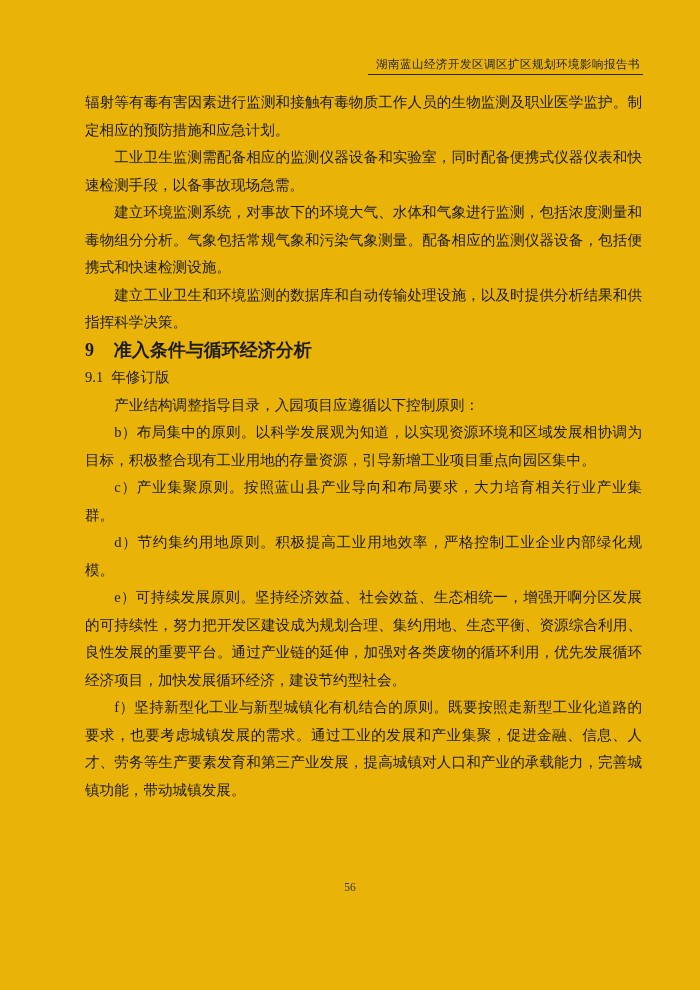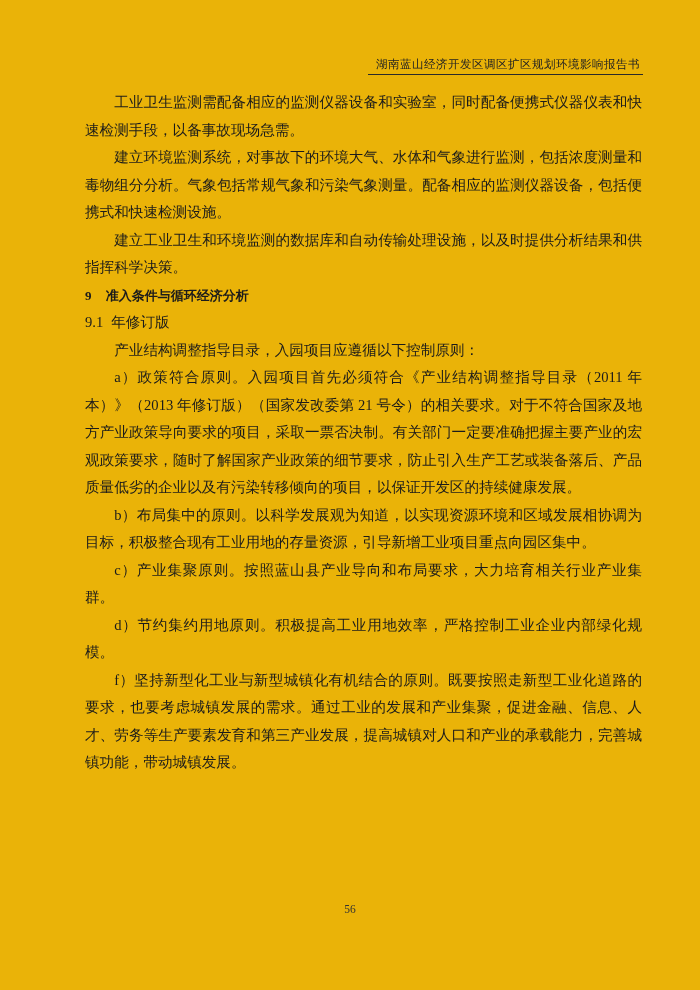--- a/index.html
+++ b/index.html
@@ -42,81 +42,82 @@
     line-height: 27.5px;
     text-align: justify;
     color: #1b1b1b;
   }
 
   .document-body p { margin: 0; }
   p.para-indent { text-indent: 2em; }
   p.para-continued { text-indent: 0; }
 
   .section-heading {
-    font-size: 13px;
+    font-size: 18px;
     font-weight: 700;
     line-height: 27.5px;
     text-align: left;
   }
   .section-heading .section-number { margin-right: 1.1em; }
 
   .subsection-heading {
     font-size: 14.6px;
     font-weight: 400;
     line-height: 27.5px;
     text-align: left;
   }
   .subsection-heading .section-number { margin-right: 0.55em; font-family: Liberation Serif, serif; }
 
   .page-footer {
     position: absolute;
-    top: 903px;
+    top: 881px;
     left: 0;
     width: 100%;
     text-align: center;
     font-size: 11.5px;
     color: #333;
   }
 </style>
 </head>
 <body>
 
 <div class="page">
 
   <div class="page-header">
     <span class="header-title">湖南蓝山经济开发区调区扩区规划环境影响报告书</span>
   </div>
 
   <div class="document-body">
 
+    <p class="para-continued">辐射等有毒有害因素进行监测和接触有毒物质工作人员的生物监测及职业医学监护。制定相应的预防措施和应急计划。</p>
 
     <p class="para-indent">工业卫生监测需配备相应的监测仪器设备和实验室，同时配备便携式仪器仪表和快速检测手段，以备事故现场急需。</p>
 
     <p class="para-indent">建立环境监测系统，对事故下的环境大气、水体和气象进行监测，包括浓度测量和毒物组分分析。气象包括常规气象和污染气象测量。配备相应的监测仪器设备，包括便携式和快速检测设施。</p>
 
     <p class="para-indent">建立工业卫生和环境监测的数据库和自动传输处理设施，以及时提供分析结果和供指挥科学决策。</p>
 
     <div class="section-heading">
       <span class="section-number">9</span><span>准入条件与循环经济分析</span>
     </div>
 
     <div class="subsection-heading">
       <span class="section-number">9.1</span><span>年修订版</span>
     </div>
 
     <p class="para-indent">产业结构调整指导目录，入园项目应遵循以下控制原则：</p>
 
-    <p class="para-indent">a）政策符合原则。入园项目首先必须符合《产业结构调整指导目录（2011 年本）》（2013 年修订版）（国家发改委第 21 号令）的相关要求。对于不符合国家及地方产业政策导向要求的项目，采取一票否决制。有关部门一定要准确把握主要产业的宏观政策要求，随时了解国家产业政策的细节要求，防止引入生产工艺或装备落后、产品质量低劣的企业以及有污染转移倾向的项目，以保证开发区的持续健康发展。</p>
 
     <p class="para-indent">b）布局集中的原则。以科学发展观为知道，以实现资源环境和区域发展相协调为目标，积极整合现有工业用地的存量资源，引导新增工业项目重点向园区集中。</p>
 
     <p class="para-indent">c）产业集聚原则。按照蓝山县产业导向和布局要求，大力培育相关行业产业集群。</p>
 
     <p class="para-indent">d）节约集约用地原则。积极提高工业用地效率，严格控制工业企业内部绿化规模。</p>
 
+    <p class="para-indent">e）可持续发展原则。坚持经济效益、社会效益、生态相统一，增强开啊分区发展的可持续性，努力把开发区建设成为规划合理、集约用地、生态平衡、资源综合利用、良性发展的重要平台。通过产业链的延伸，加强对各类废物的循环利用，优先发展循环经济项目，加快发展循环经济，建设节约型社会。</p>
 
     <p class="para-indent">f）坚持新型化工业与新型城镇化有机结合的原则。既要按照走新型工业化道路的要求，也要考虑城镇发展的需求。通过工业的发展和产业集聚，促进金融、信息、人才、劳务等生产要素发育和第三产业发展，提高城镇对人口和产业的承载能力，完善城镇功能，带动城镇发展。</p>
 
   </div>
 
   <div class="page-footer">
     <span>56</span>
   </div>
 
 </div>

